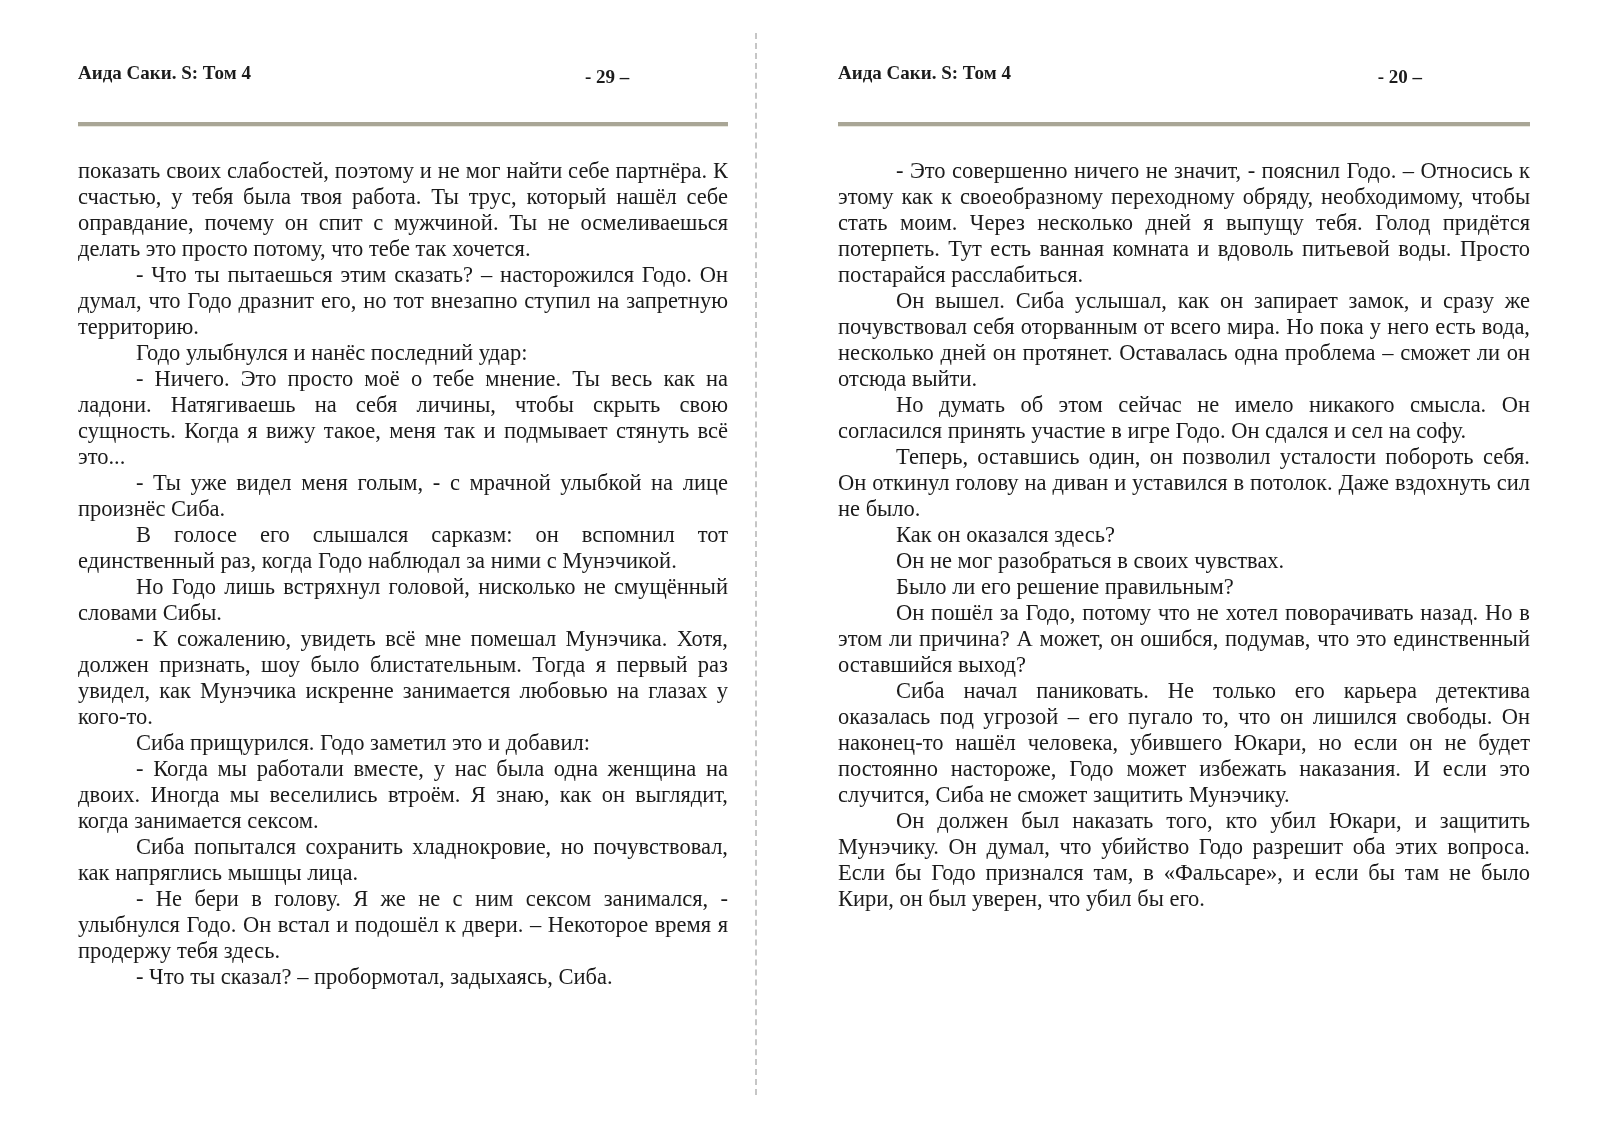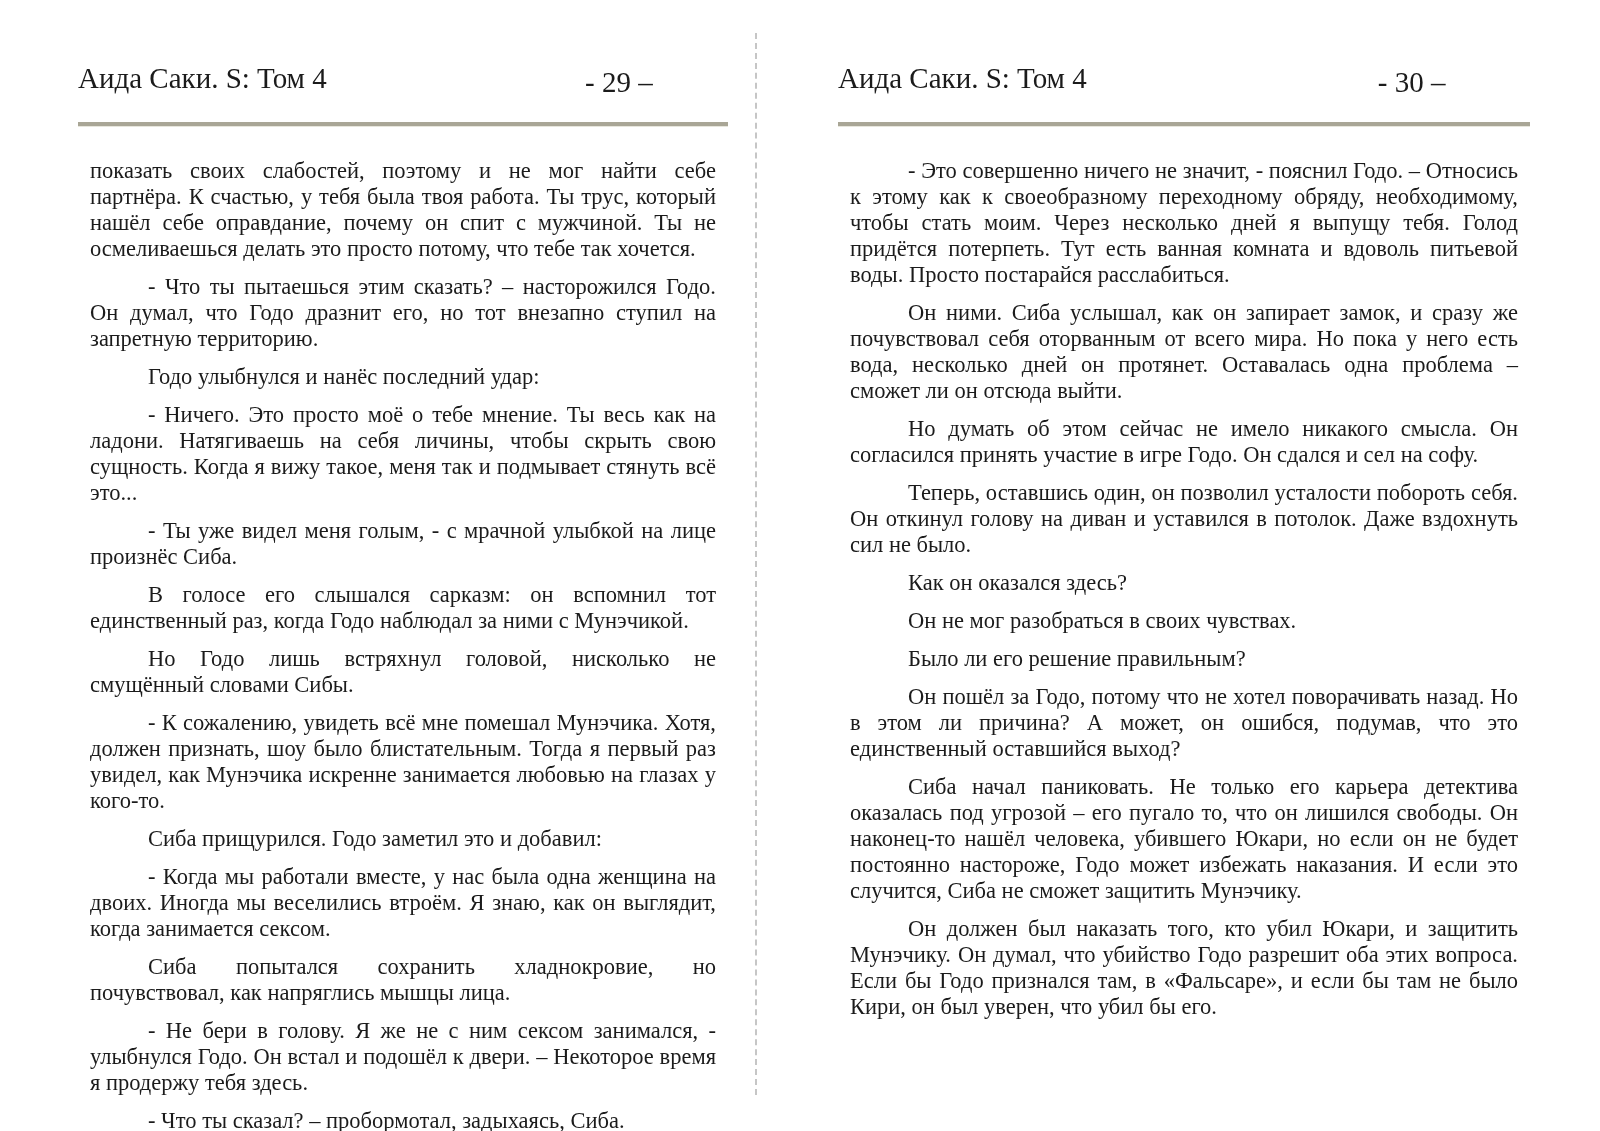--- a/index.html
+++ b/index.html
@@ -34,22 +34,23 @@
     width: 757px;
     height: 1131px;
   }
   .page.left  { padding: 0 29px 0 78px; }
   .page.right { width: 843px; padding: 0 70px 0 81px; }
 
   .page-header {
     position: relative;
     margin-top: 62px;
     height: 34px;
-    font-size: 29px;
+    font-size: 19px;
     white-space: nowrap;
+    font-weight: bold;
   }
   .book-title {
     position: absolute;
     left: 0;
     top: 0;
   }
   .page-number {
     position: absolute;
     left: 78%;
     top: 4px;
@@ -60,21 +61,21 @@
     background: #a9a696;
     border-bottom: 1px solid #e7e6dc;
   }
   .page-body {
     margin-top: 31px;
     font-size: 22.5px;
     line-height: 26px;
     text-align: justify;
   }
   .para {
-    margin: 12px;
+    margin: 0;
     text-indent: 58px;
   }
   .para.no-indent {
     text-indent: 0;
   }
 </style>
 </head>
 <body>
 
 <div class="spread">
@@ -98,26 +99,26 @@
         <p class="para">- Когда мы работали вместе, у нас была одна женщина на двоих. Иногда мы веселились втроём. Я знаю, как он выглядит, когда занимается сексом.</p>
         <p class="para">Сиба попытался сохранить хладнокровие, но почувствовал, как напряглись мышцы лица.</p>
         <p class="para">- Не бери в голову. Я же не с ним сексом занимался, - улыбнулся Годо. Он встал и подошёл к двери. – Некоторое время я продержу тебя здесь.</p>
         <p class="para">- Что ты сказал? – пробормотал, задыхаясь, Сиба.</p>
       </div>
   </div>
 
   <div class="page right">
     <div class="page-header">
       <span class="book-title">Аида Саки. S: Том 4</span>
-      <span class="page-number">- 30 –</span>
+      <span class="page-number">- 20 –</span>
     </div>
     <div class="rule"></div>
     <div class="page-body">
         <p class="para">- Это совершенно ничего не значит, - пояснил Годо. – Относись к этому как к своеобразному переходному обряду, необходимому, чтобы стать моим. Через несколько дней я выпущу тебя. Голод придётся потерпеть. Тут есть ванная комната и вдоволь питьевой воды. Просто постарайся расслабиться.</p>
-        <p class="para">Он ними. Сиба услышал, как он запирает замок, и сразу же почувствовал себя оторванным от всего мира. Но пока у него есть вода, несколько дней он протянет. Оставалась одна проблема – сможет ли он отсюда выйти.</p>
+        <p class="para">Он вышел. Сиба услышал, как он запирает замок, и сразу же почувствовал себя оторванным от всего мира. Но пока у него есть вода, несколько дней он протянет. Оставалась одна проблема – сможет ли он отсюда выйти.</p>
         <p class="para">Но думать об этом сейчас не имело никакого смысла. Он согласился принять участие в игре Годо. Он сдался и сел на софу.</p>
         <p class="para">Теперь, оставшись один, он позволил усталости побороть себя. Он откинул голову на диван и уставился в потолок. Даже вздохнуть сил не было.</p>
         <p class="para">Как он оказался здесь?</p>
         <p class="para">Он не мог разобраться в своих чувствах.</p>
         <p class="para">Было ли его решение правильным?</p>
         <p class="para">Он пошёл за Годо, потому что не хотел поворачивать назад. Но в этом ли причина? А может, он ошибся, подумав, что это единственный оставшийся выход?</p>
         <p class="para">Сиба начал паниковать. Не только его карьера детектива оказалась под угрозой – его пугало то, что он лишился свободы. Он наконец-то нашёл человека, убившего Юкари, но если он не будет постоянно настороже, Годо может избежать наказания. И если это случится, Сиба не сможет защитить Мунэчику.</p>
         <p class="para">Он должен был наказать того, кто убил Юкари, и защитить Мунэчику. Он думал, что убийство Годо разрешит оба этих вопроса. Если бы Годо признался там, в «Фальсаре», и если бы там не было Кири, он был уверен, что убил бы его.</p>
       </div>
   </div>

